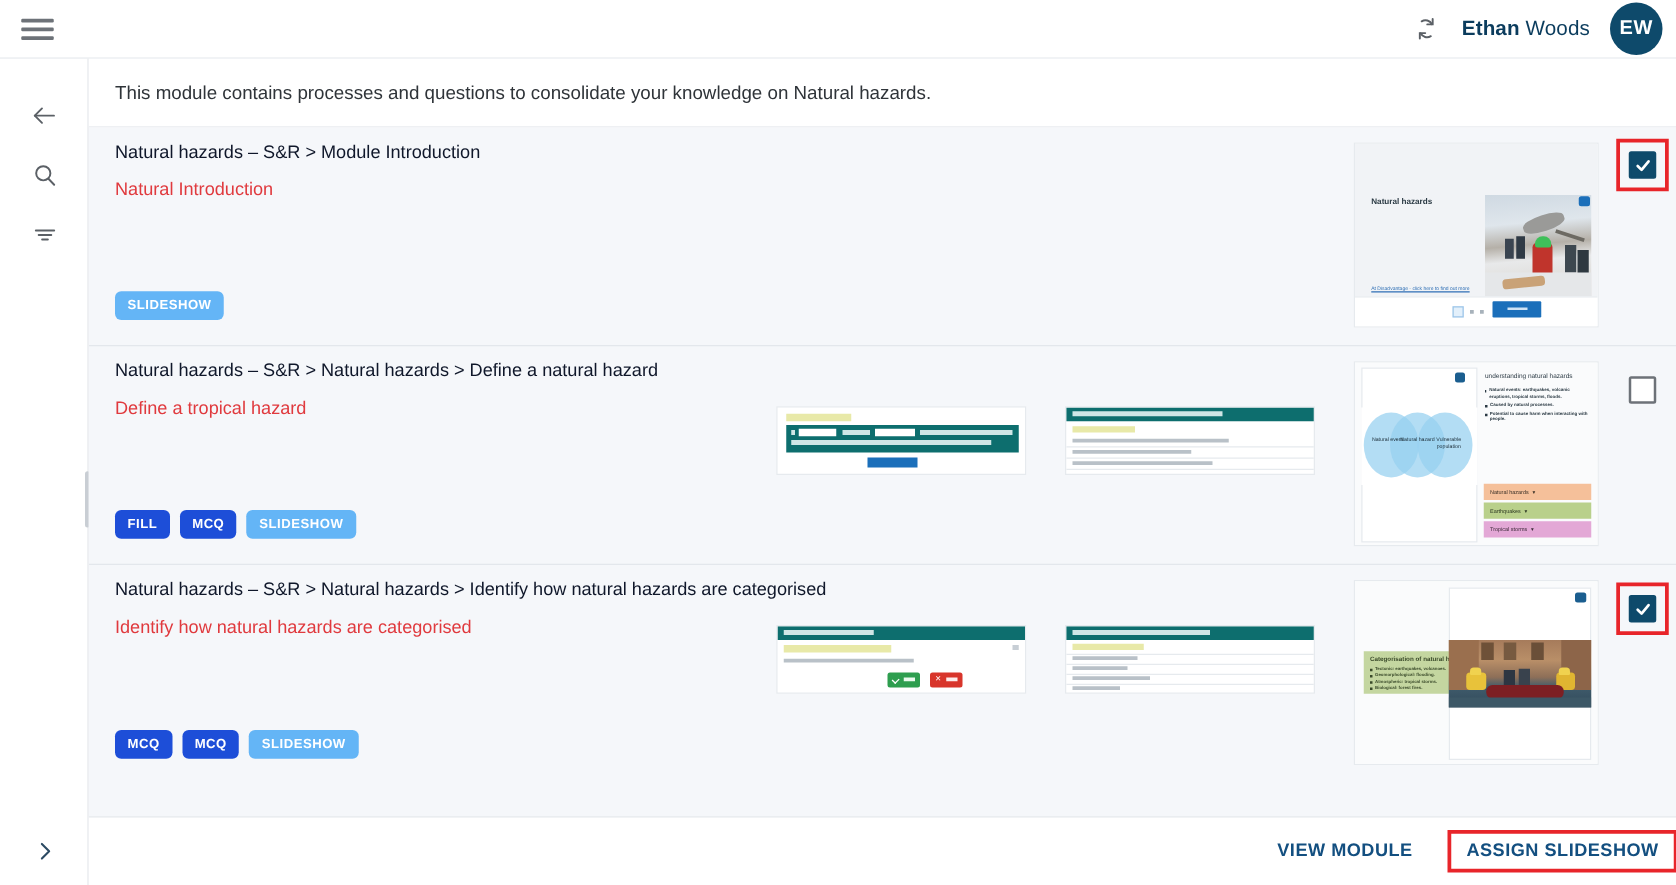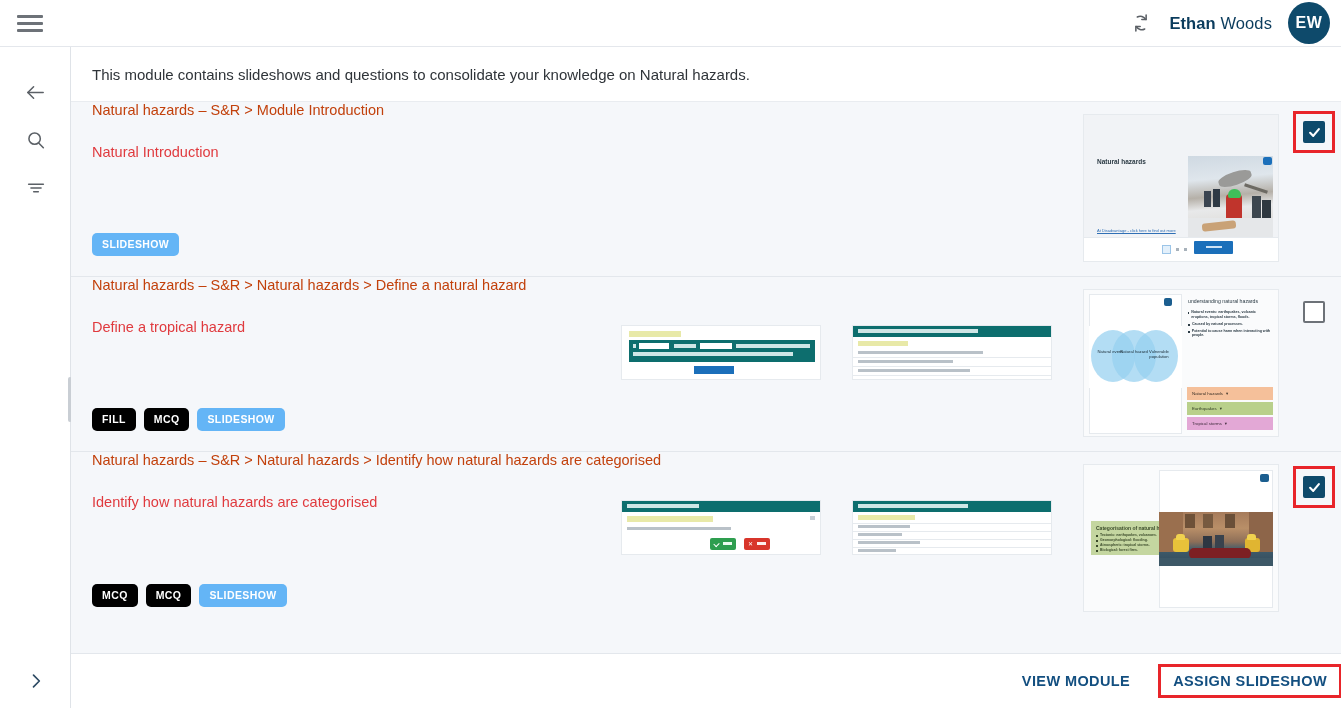--- a/index.html
+++ b/index.html
@@ -56,31 +56,31 @@
     padding-left:21px; border-bottom:1px solid #e9ecf0;
   }
   .desc-bar .txt { font-size:15px; color:#2f3439; }
 
   .list { position:absolute; top:55px; left:0; width:1270px; height:551px; background:#f5f7fa; overflow:hidden; }
 
   .row { position:relative; height:175px; border-bottom:1px solid #e3e7ec; }
   .row:last-child { border-bottom:none;text-decoration:underline; }
 
   .row-breadcrumb {
-    position:absolute; left:21px; top:0; font-size:14.5px; color:#c2410c; white-space:nowrap;
+    position:absolute; left:21px; top:12px; font-size:14.5px; color:#0f172a; white-space:nowrap;
   }
   .row-title {
     position:absolute; left:21px; top:42px; font-size:14.5px; color:#e03a3e; white-space:nowrap;
   }
   .badges { position:absolute; left:21px; bottom:20px; display:flex; gap:8px; }
   .badge {
     font-size:10.5px; font-weight:700; color:#fff; letter-spacing:.4px;
     padding:5px 10px 6px; border-radius:5px; cursor:pointer;
   }
-  .badge.green { background:#000000; }
+  .badge.green { background:#1d4ed8; }
   .badge.blue  { background:#64b5f6; }
 
   
   .thumbs { position:absolute; right:62px; top:12px; display:flex; gap:31px; align-items:flex-start; }
   .thumb-q {
     width:200px; height:55px; background:#ffffff; border:1px solid #e6eaee; cursor:pointer;
     overflow:hidden; position:relative;
   }
   .thumb-slide {
     width:196px; height:148px; background:#ffffff; border:1px solid #e6eaee; cursor:pointer;
@@ -165,21 +165,21 @@
       <svg width="20" height="20" viewBox="0 0 24 24" fill="none" stroke="#2c4a63" stroke-width="2" stroke-linecap="round" stroke-linejoin="round">
         <polyline points="9,5 16,12 9,19"></polyline>
       </svg>
     </div>
     <div class="rail-scroll"></div>
   </div>
 
   <div class="main">
 
     <div class="desc-bar">
-      <div class="txt">This module contains slideshows and questions to consolidate your knowledge on Natural hazards.</div>
+      <div class="txt">This module contains processes and questions to consolidate your knowledge on Natural hazards.</div>
     </div>
 
     <div class="list">
 
       <div class="row">
         <div class="row-breadcrumb">Natural hazards – S&amp;R &gt; Module Introduction</div>
         <div class="row-title">Natural Introduction</div>
         <div class="badges">
           <div class="badge blue">SLIDESHOW</div>
         </div>

